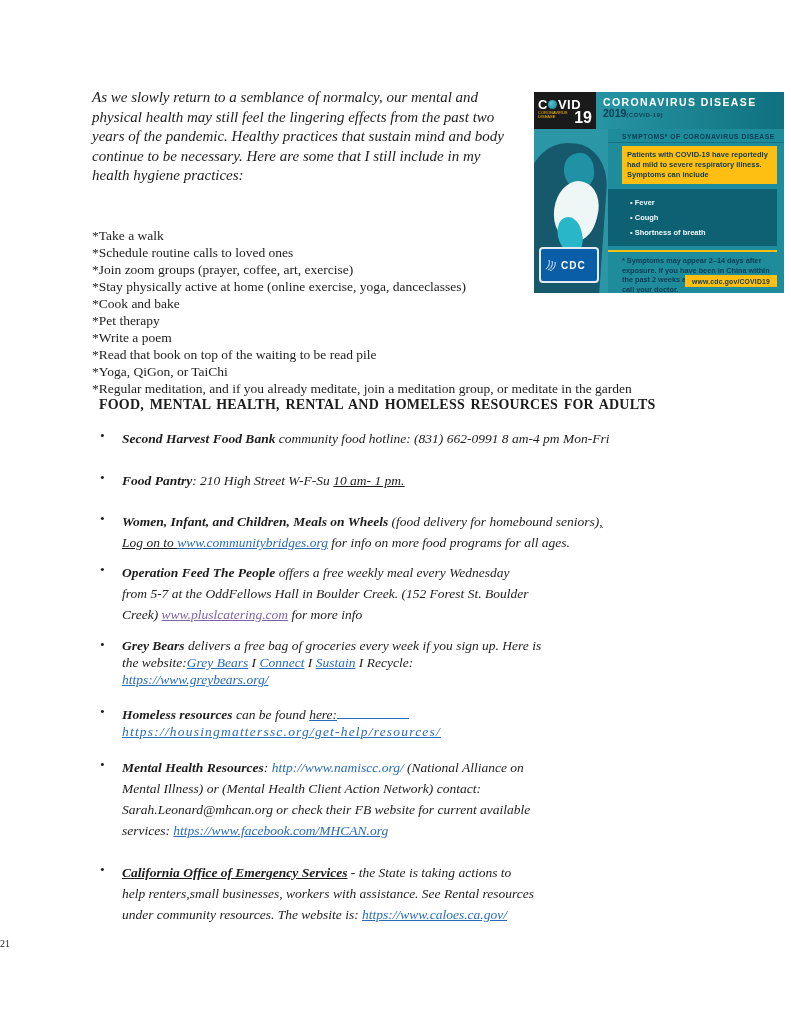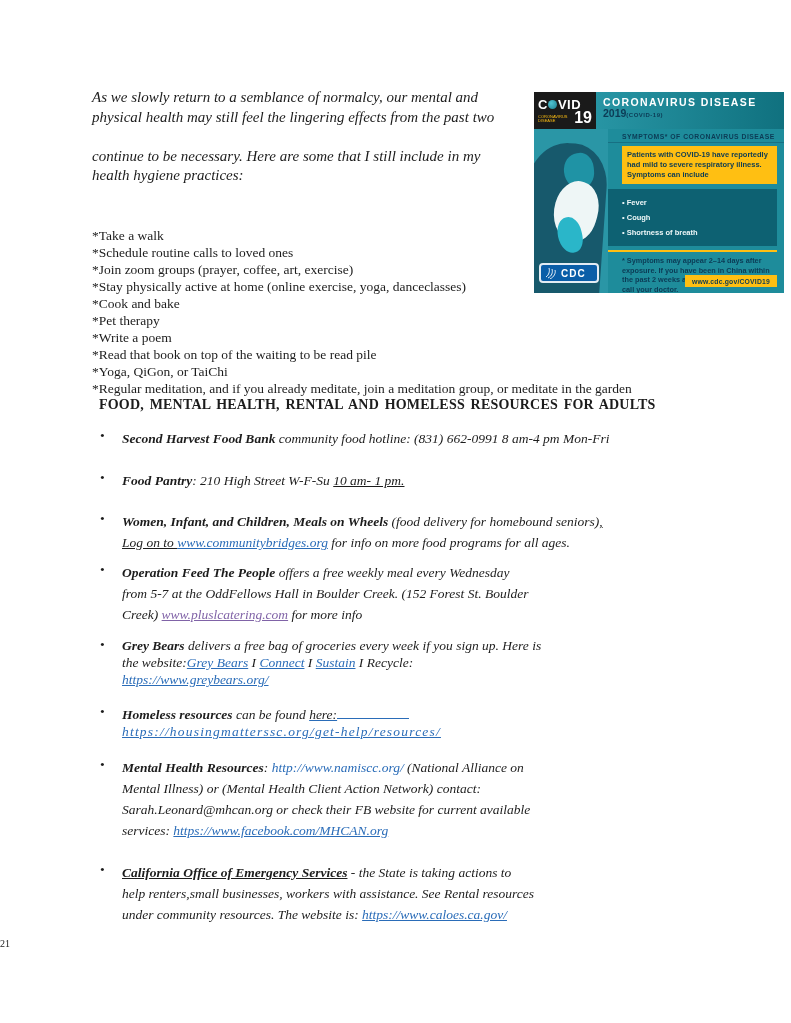--- a/index.html
+++ b/index.html
@@ -36,59 +36,59 @@
 
   
   .infographic{position:absolute;left:534px;top:92px;width:250px;height:201px;
                background:var(--teal-bg,#1e8c9b);font-family:"Liberation Sans",sans-serif;overflow:hidden;}
   .info-header{display:flex;height:37px;}
   .logo{width:62px;background:var(--logo-black,#1a1a1a);display:flex;flex-direction:column;
         justify-content:center;padding:3px 4px;box-sizing:border-box;}
   .logo-row1{display:flex;align-items:center;color:#fff;font-weight:800;font-size:13px;letter-spacing:0.5px;line-height:13px;}
   .virus-dot{display:inline-block;width:9px;height:9px;border-radius:50%;
              background:radial-gradient(circle at 35% 35%, #4fc3d2, #1d7f90);margin:0 0.5px;}
-  .logo-row2{display:flex;justify-content:space-between;align-items:flex-end;}
+  .logo-row2{display:flex;justify-content:space-between;align-items:flex-start;}
   .logo-sub{color:var(--yellow,#ffbf12);font-size:4px;line-height:4.5px;width:28px;text-transform:uppercase;}
   .logo-19{color:#fff;font-weight:800;font-size:16px;line-height:13px;}
   .info-title{flex:1;background:linear-gradient(90deg,#2795a4,#10717f);padding:5px 0 0 7px;box-sizing:border-box;}
   .info-title-1{color:#fff;font-weight:700;font-size:10.5px;letter-spacing:1.4px;line-height:11px;}
   .info-title-2{color:var(--navy,#0c3b55);font-weight:800;font-size:10.5px;line-height:11px;}
   .info-title-2 .paren{font-size:6px;font-weight:700;letter-spacing:0.5px;}
   .info-illus{position:absolute;left:0;top:37px;width:74px;bottom:0;background:var(--teal-illus,#2a96a6);overflow:hidden;}
   .person-body{position:absolute;left:-10px;top:14px;width:80px;height:160px;background:var(--person-teal,#17596c);
                border-radius:40px 34px 0 0 / 48px 42px 0 0;transform:rotate(4deg);}
   .person-face{position:absolute;left:30px;top:24px;width:30px;height:36px;background:var(--face-teal,#1f93a5);
                border-radius:50% 45% 48% 52%;transform:rotate(-6deg);}
   .tissue{position:absolute;left:20px;top:52px;width:44px;height:60px;background:#eef6f6;
           border-radius:55% 60% 50% 65%;transform:rotate(16deg);}
   .hand{position:absolute;left:24px;top:88px;width:24px;height:36px;background:var(--hand-teal,#2ab6c9);
         border-radius:50% 50% 45% 55%;transform:rotate(-12deg);}
-  .cdc-logo{position:absolute;left:5px;bottom:10px;width:60px;height:20px;background:var(--cdc-blue,#0a5ea8);
+  .cdc-logo{position:absolute;left:5px;bottom:10px;width:60px;height:36px;background:var(--cdc-blue,#0a5ea8);
             border:2px solid #e3ecf4;border-radius:4px;display:flex;align-items:center;gap:3px;
             padding:0 4px;box-sizing:border-box;z-index:2;}
   .cdc-text{color:#fff;font-weight:800;font-size:10px;letter-spacing:1px;}
   .info-right{position:absolute;left:74px;right:0;top:37px;bottom:0;}
   .symptoms-band{color:var(--navy,#0c3b55);font-weight:700;font-size:6.8px;letter-spacing:0.5px;
                  padding:4px 4px 2px 14px;border-bottom:1px solid rgba(12,59,85,0.35);white-space:nowrap;}
   .patients-box{margin:3px 7px 0 14px;background:var(--yellow,#ffbf12);color:var(--navy,#0c3b55);
                 font-weight:700;font-size:7.5px;line-height:10px;padding:4px 5px;}
   .sym-box{margin:5px 7px 0 0;background:var(--teal-dark-box,#0d6172);padding:6px 4px 6px 14px;
            color:#eff8f9;font-size:7.5px;font-weight:700;}
-  .sym-box .sym-li{line-height:15px;}
+  .sym-box .sym-li{line-height:15px;margin-left:8px;}
   .divider{height:2px;background:var(--yellow,#ffbf12);margin:4px 7px 0 0;}
   .note{margin:4px 7px 0 14px;color:var(--navy,#0c3b55);font-weight:700;font-size:7.3px;line-height:9.5px;}
   .url-badge{position:absolute;right:7px;bottom:6px;background:var(--yellow,#ffbf12);
              color:var(--navy,#0c3b55);font-weight:800;font-size:6.8px;padding:2.5px 7px;letter-spacing:0.2px;}
 </style>
 </head>
 <body>
 
 <div class="page">
 
-  <div class="intro"><span>As we slowly return to a semblance of normalcy, our mental and</span><br><span>physical health may still feel the lingering effects from the past two</span><br><br><span>continue to be necessary. Here are some that I still include in my</span><br><span>health hygiene practices:</span></div>
+  <div class="intro"><span>As we slowly return to a semblance of normalcy, our mental and</span><br><span>physical health may still feel the lingering effects from the past two</span><br><span>years of the pandemic. Healthy practices that sustain mind and body</span><br><span>continue to be necessary. Here are some that I still include in my</span><br><span>health hygiene practices:</span></div>
 
   <div class="infographic">
     <div class="info-header">
       <div class="logo">
         <div class="logo-row1">
             <span>C</span>
             <span class="virus-dot"></span>
             <span>VID</span>
           </div>
         <div class="logo-row2">

